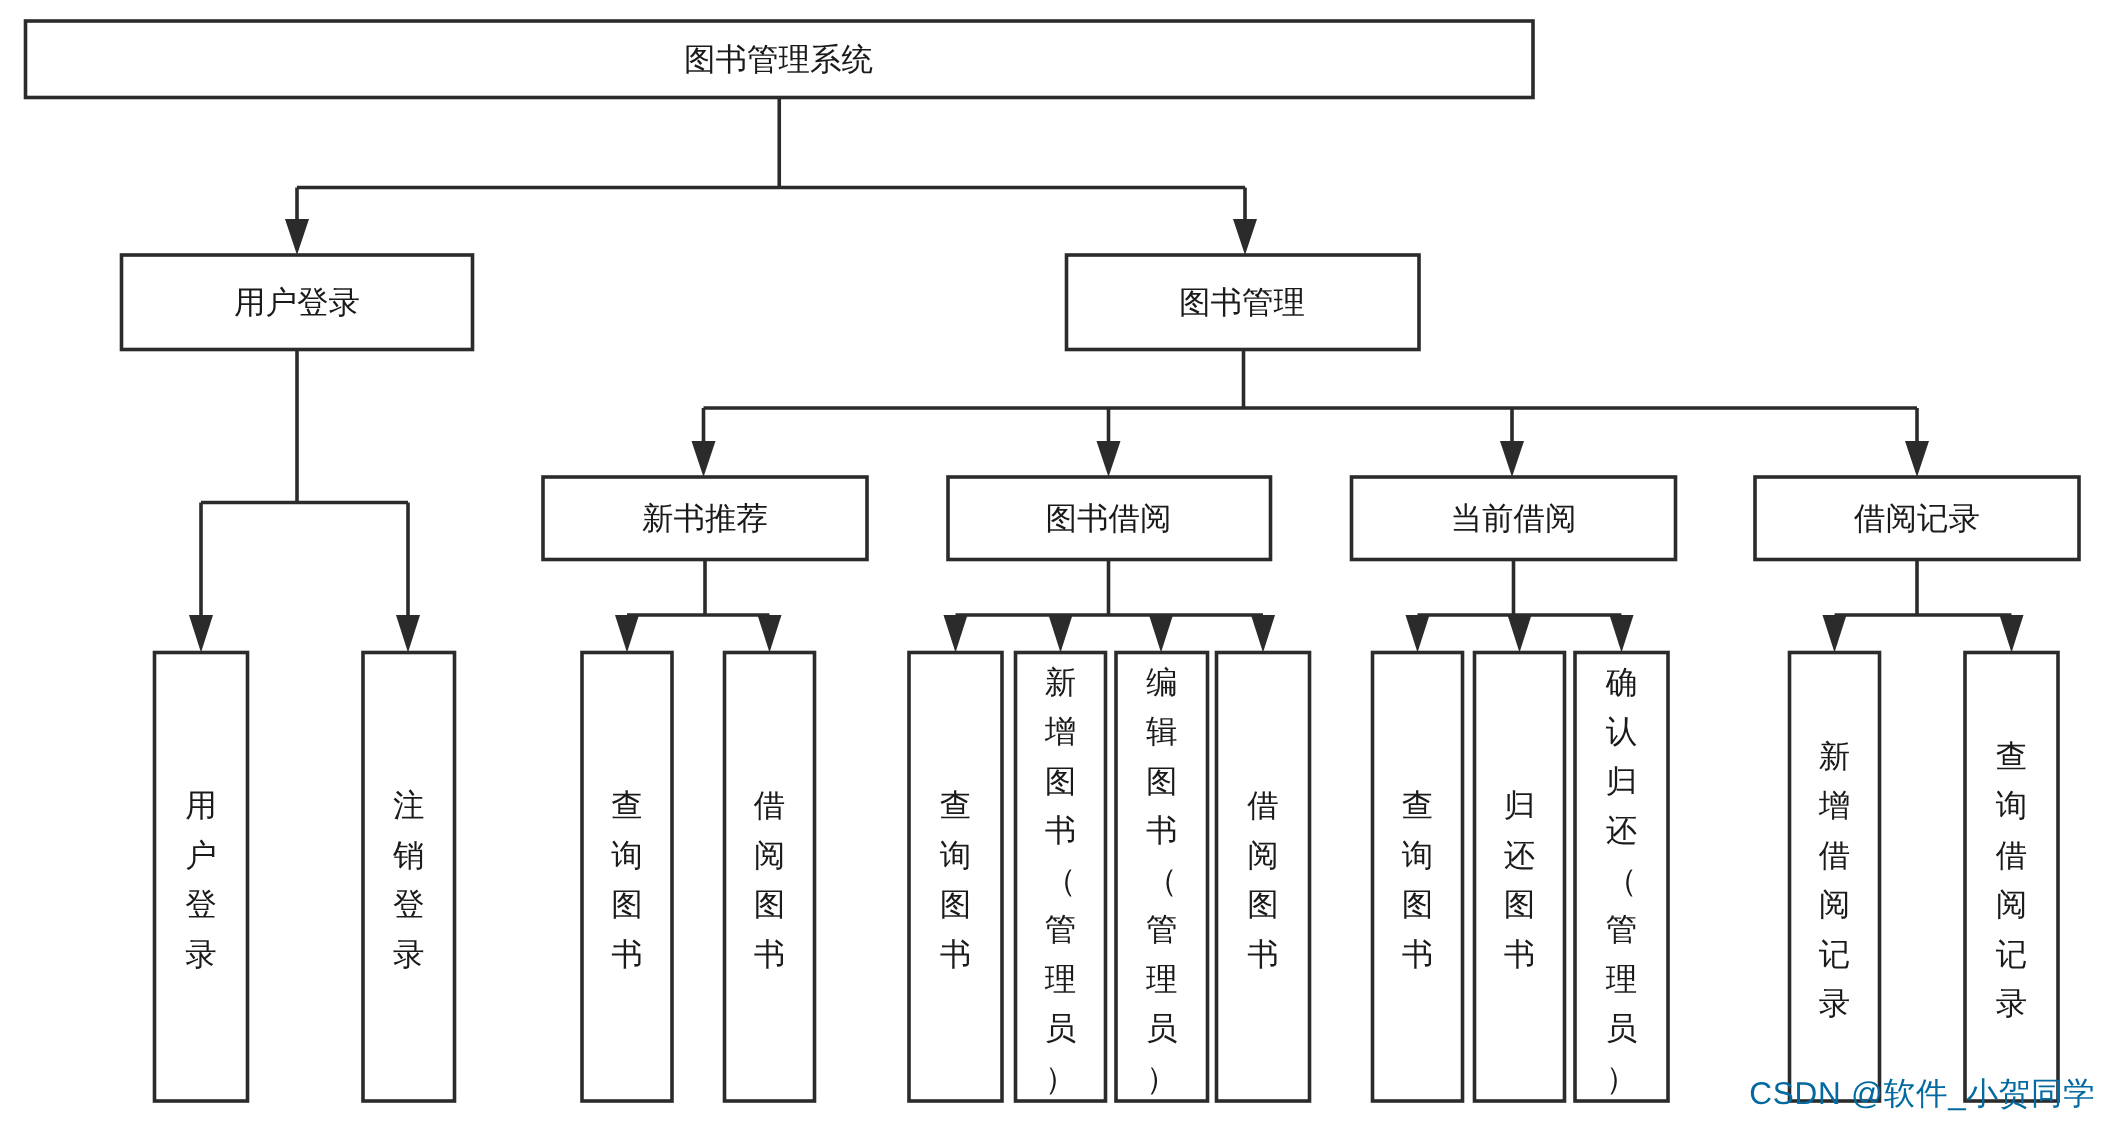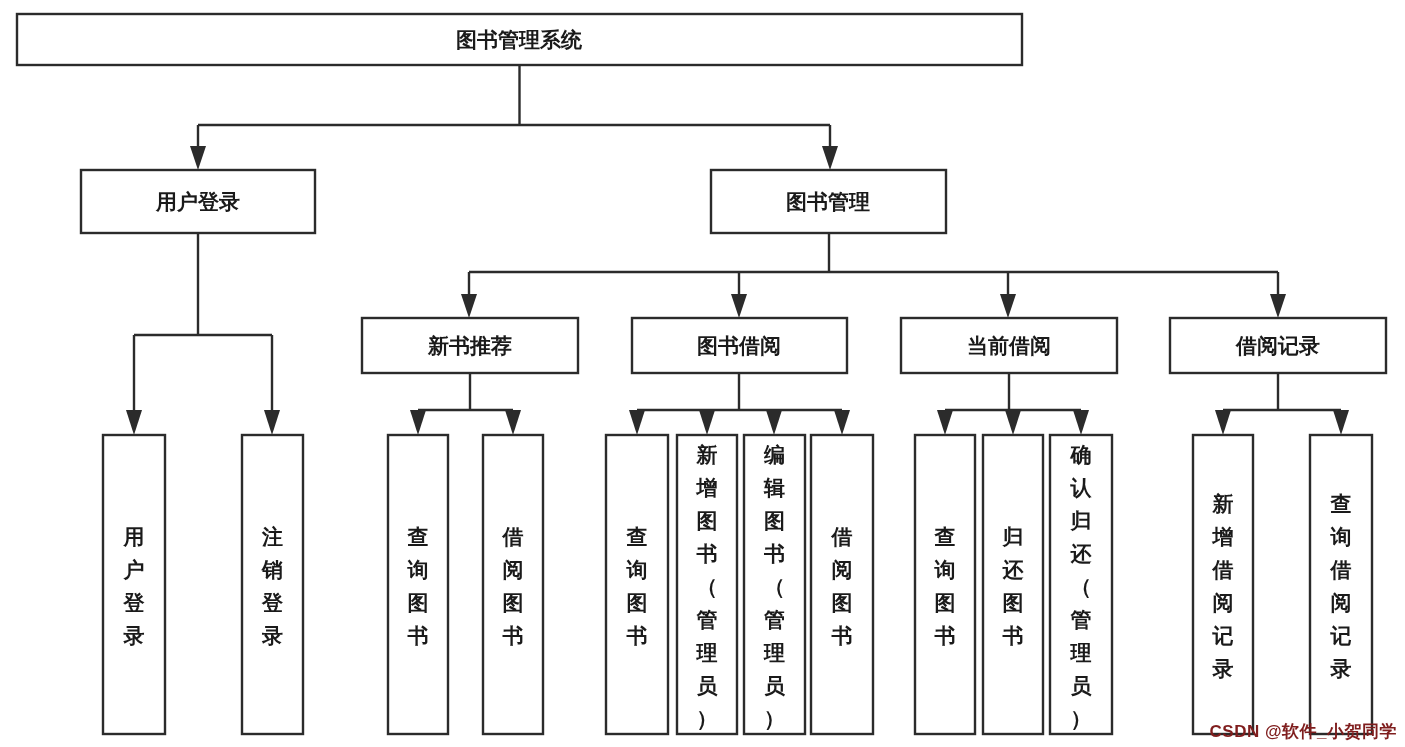--- a/index.html
+++ b/index.html
@@ -12,21 +12,20 @@
     height: 747px;
     font-family: "Liberation Sans", "DejaVu Sans", sans-serif;
     overflow: hidden;
     position: relative;
   }
   #diagram-root {
     position: relative;
     width: 1405px;
     height: 747px;
     background: #ffffff;
-    font-weight: bold;
   }
   svg#flowchart {
     position: absolute;
     left: 0;
     top: 0;
     width: 1405px;
     height: 747px;
     display: block;
   }
   .node-box {
@@ -55,22 +54,22 @@
     font-family: "Liberation Sans", "DejaVu Sans", sans-serif;
     font-size: 21px;
     fill: #1a1a1a;
     text-anchor: middle;
   }
   .watermark {
     position: absolute;
     right: 8px;
     bottom: 4px;
     font-family: "Liberation Sans", "DejaVu Sans", sans-serif;
-    font-size: 17px;
-    color: #7f1d1d;
+    font-size: 21px;
+    color: #0369a1;
     white-space: nowrap;
     letter-spacing: 0.5px;
     user-select: none;
   }
 </style>
 </head>
 <body>
 
 <div id="diagram-root">
 

